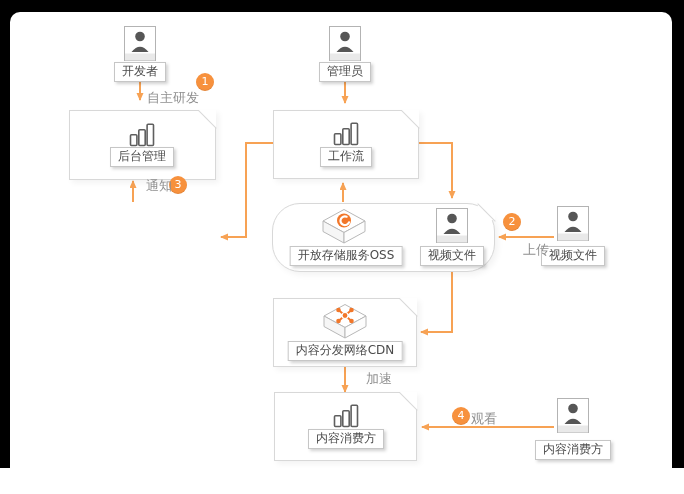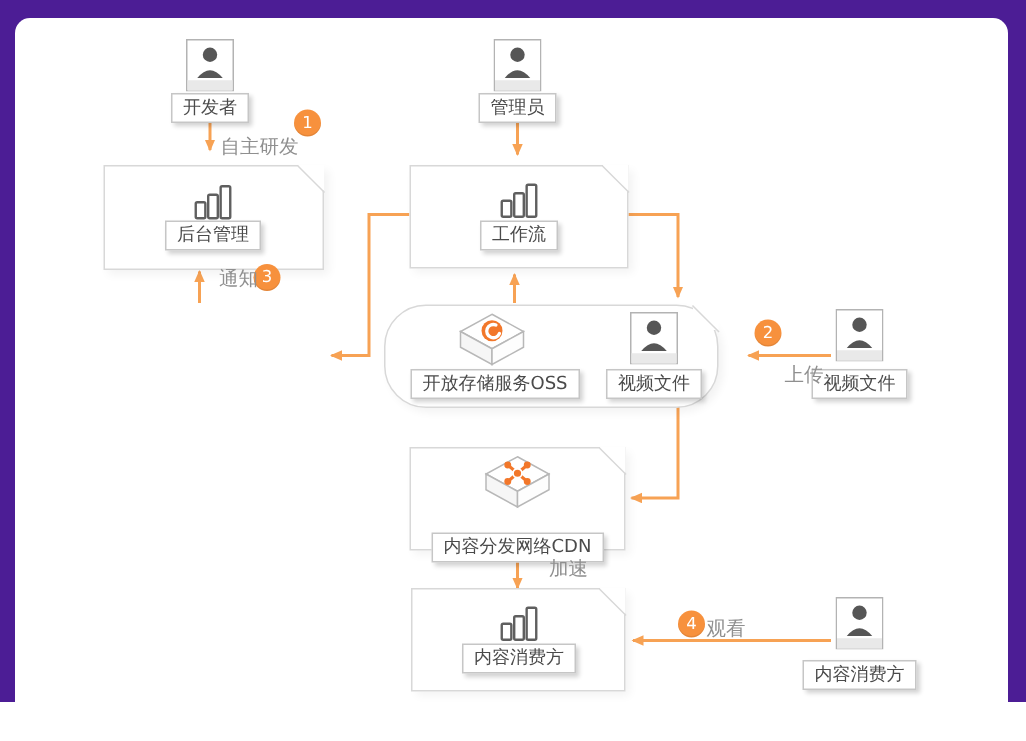--- a/index.html
+++ b/index.html
@@ -1,17 +1,17 @@
 <!DOCTYPE html>
 <html><head>
 <meta charset="utf-8">
 <style>
   html,body{margin:0;padding:0;}
   body{font-family:"DejaVu Sans","Liberation Sans",sans-serif;}
-  .frame{position:relative;width:684px;height:468px;background:#4c1d95;overflow:hidden;}
+  .frame{position:relative;width:684px;height:468px;background:#000000;overflow:hidden;}
   .canvas{position:absolute;left:10px;top:12px;width:662px;height:468px;background:#ffffff;border-radius:10px;}
   .edges-svg{position:absolute;left:0;top:0;pointer-events:none;}
   
   .node{position:absolute;background:#fff;border:1px solid #d8d8d8;box-shadow:3px 3px 6px rgba(0,0,0,0.05);}
   .node::before{content:"";position:absolute;top:-1px;right:-1px;width:17px;height:17px;background:#fff;}
   .node::after{content:"";position:absolute;top:8px;right:-4.5px;width:25px;height:1px;background:#d8d8d8;transform:rotate(45deg);}
   .node-inner{position:relative;width:100%;height:100%;z-index:2;}
   
   .chip{position:absolute;transform:translateX(-50%);background:#fff;border:1px solid #c6c6c6;box-shadow:2px 2px 3px rgba(0,0,0,0.18);font-size:12px;line-height:15px;color:#4a4a4a;padding:1px 7px 2px;white-space:nowrap;z-index:3;}
   
@@ -106,21 +106,21 @@
           <rect x="3.5" y="11.8" width="6.4" height="10.7" rx="1" fill="#fff" stroke="#5f5f5f" stroke-width="1.6"></rect>
           <rect x="11.8" y="6.8" width="6.4" height="15.7" rx="1" fill="#fff" stroke="#5f5f5f" stroke-width="1.6"></rect>
           <rect x="20.1" y="1.2" width="6.4" height="21.3" rx="1" fill="#fff" stroke="#5f5f5f" stroke-width="1.6"></rect>
         </svg>
       </div>
       <div class="chip" style="left:72px;top:36px;">工作流</div>
     </div>
   </div>
 
 
-  <div class="node" style="left:256px;top:203px;width:221px;height:67px;border-radius:28px;">
+  <div class="node" style="left:272px;top:203px;width:221px;height:67px;border-radius:28px;">
     <div class="node-inner">
       <div class="icon-center" style="left:71px;top:4px;">
         <svg width="44" height="38" viewBox="0 0 44 38">
           <polygon points="22,1.5 43,13 22,24.5 1,13" fill="#fff" stroke="#b8b8b8"></polygon>
           <polygon points="1,13 22,24.5 22,35 1,23.5" fill="#f6f6f6" stroke="#b8b8b8"></polygon>
           <polygon points="43,13 22,24.5 22,35 43,23.5" fill="#fdfdfd" stroke="#b8b8b8"></polygon>
           <circle cx="22" cy="12.5" r="7" fill="#F2772A"></circle>
           <path d="M24.6,8.7 a4.4,4.4 0 1 0 2.4,5.6" fill="none" stroke="#fff" stroke-width="2.2" stroke-linecap="round"></path>
         </svg>
       </div>
@@ -149,21 +149,21 @@
             <line x1="15.5" y1="7" x2="28.5" y2="18"></line>
             <line x1="28.5" y1="7" x2="15.5" y2="18"></line>
           </g>
           <circle cx="15.5" cy="7" r="2.3" fill="#F2772A"></circle>
           <circle cx="28.5" cy="7" r="2.3" fill="#F2772A"></circle>
           <circle cx="15.5" cy="18" r="2.3" fill="#F2772A"></circle>
           <circle cx="28.5" cy="18" r="2.3" fill="#F2772A"></circle>
           <circle cx="22" cy="12.5" r="3" fill="#F2772A" stroke="#fff" stroke-width="1.2"></circle>
         </svg>
       </div>
-      <div class="chip" style="left:71px;top:56px;">内容分发网络CDN</div>
+      <div class="chip" style="left:71px;top:42px;">内容分发网络CDN</div>
     </div>
   </div>
 
   <div class="node" style="left:274px;top:392px;width:141px;height:67px;">
     <div class="node-inner">
       <div class="icon-center" style="left:71px;top:11px;">
         <svg width="30" height="24" viewBox="0 0 30 24">
           <rect x="3.5" y="11.8" width="6.4" height="10.7" rx="1" fill="#fff" stroke="#5f5f5f" stroke-width="1.6"></rect>
           <rect x="11.8" y="6.8" width="6.4" height="15.7" rx="1" fill="#fff" stroke="#5f5f5f" stroke-width="1.6"></rect>
           <rect x="20.1" y="1.2" width="6.4" height="21.3" rx="1" fill="#fff" stroke="#5f5f5f" stroke-width="1.6"></rect>

